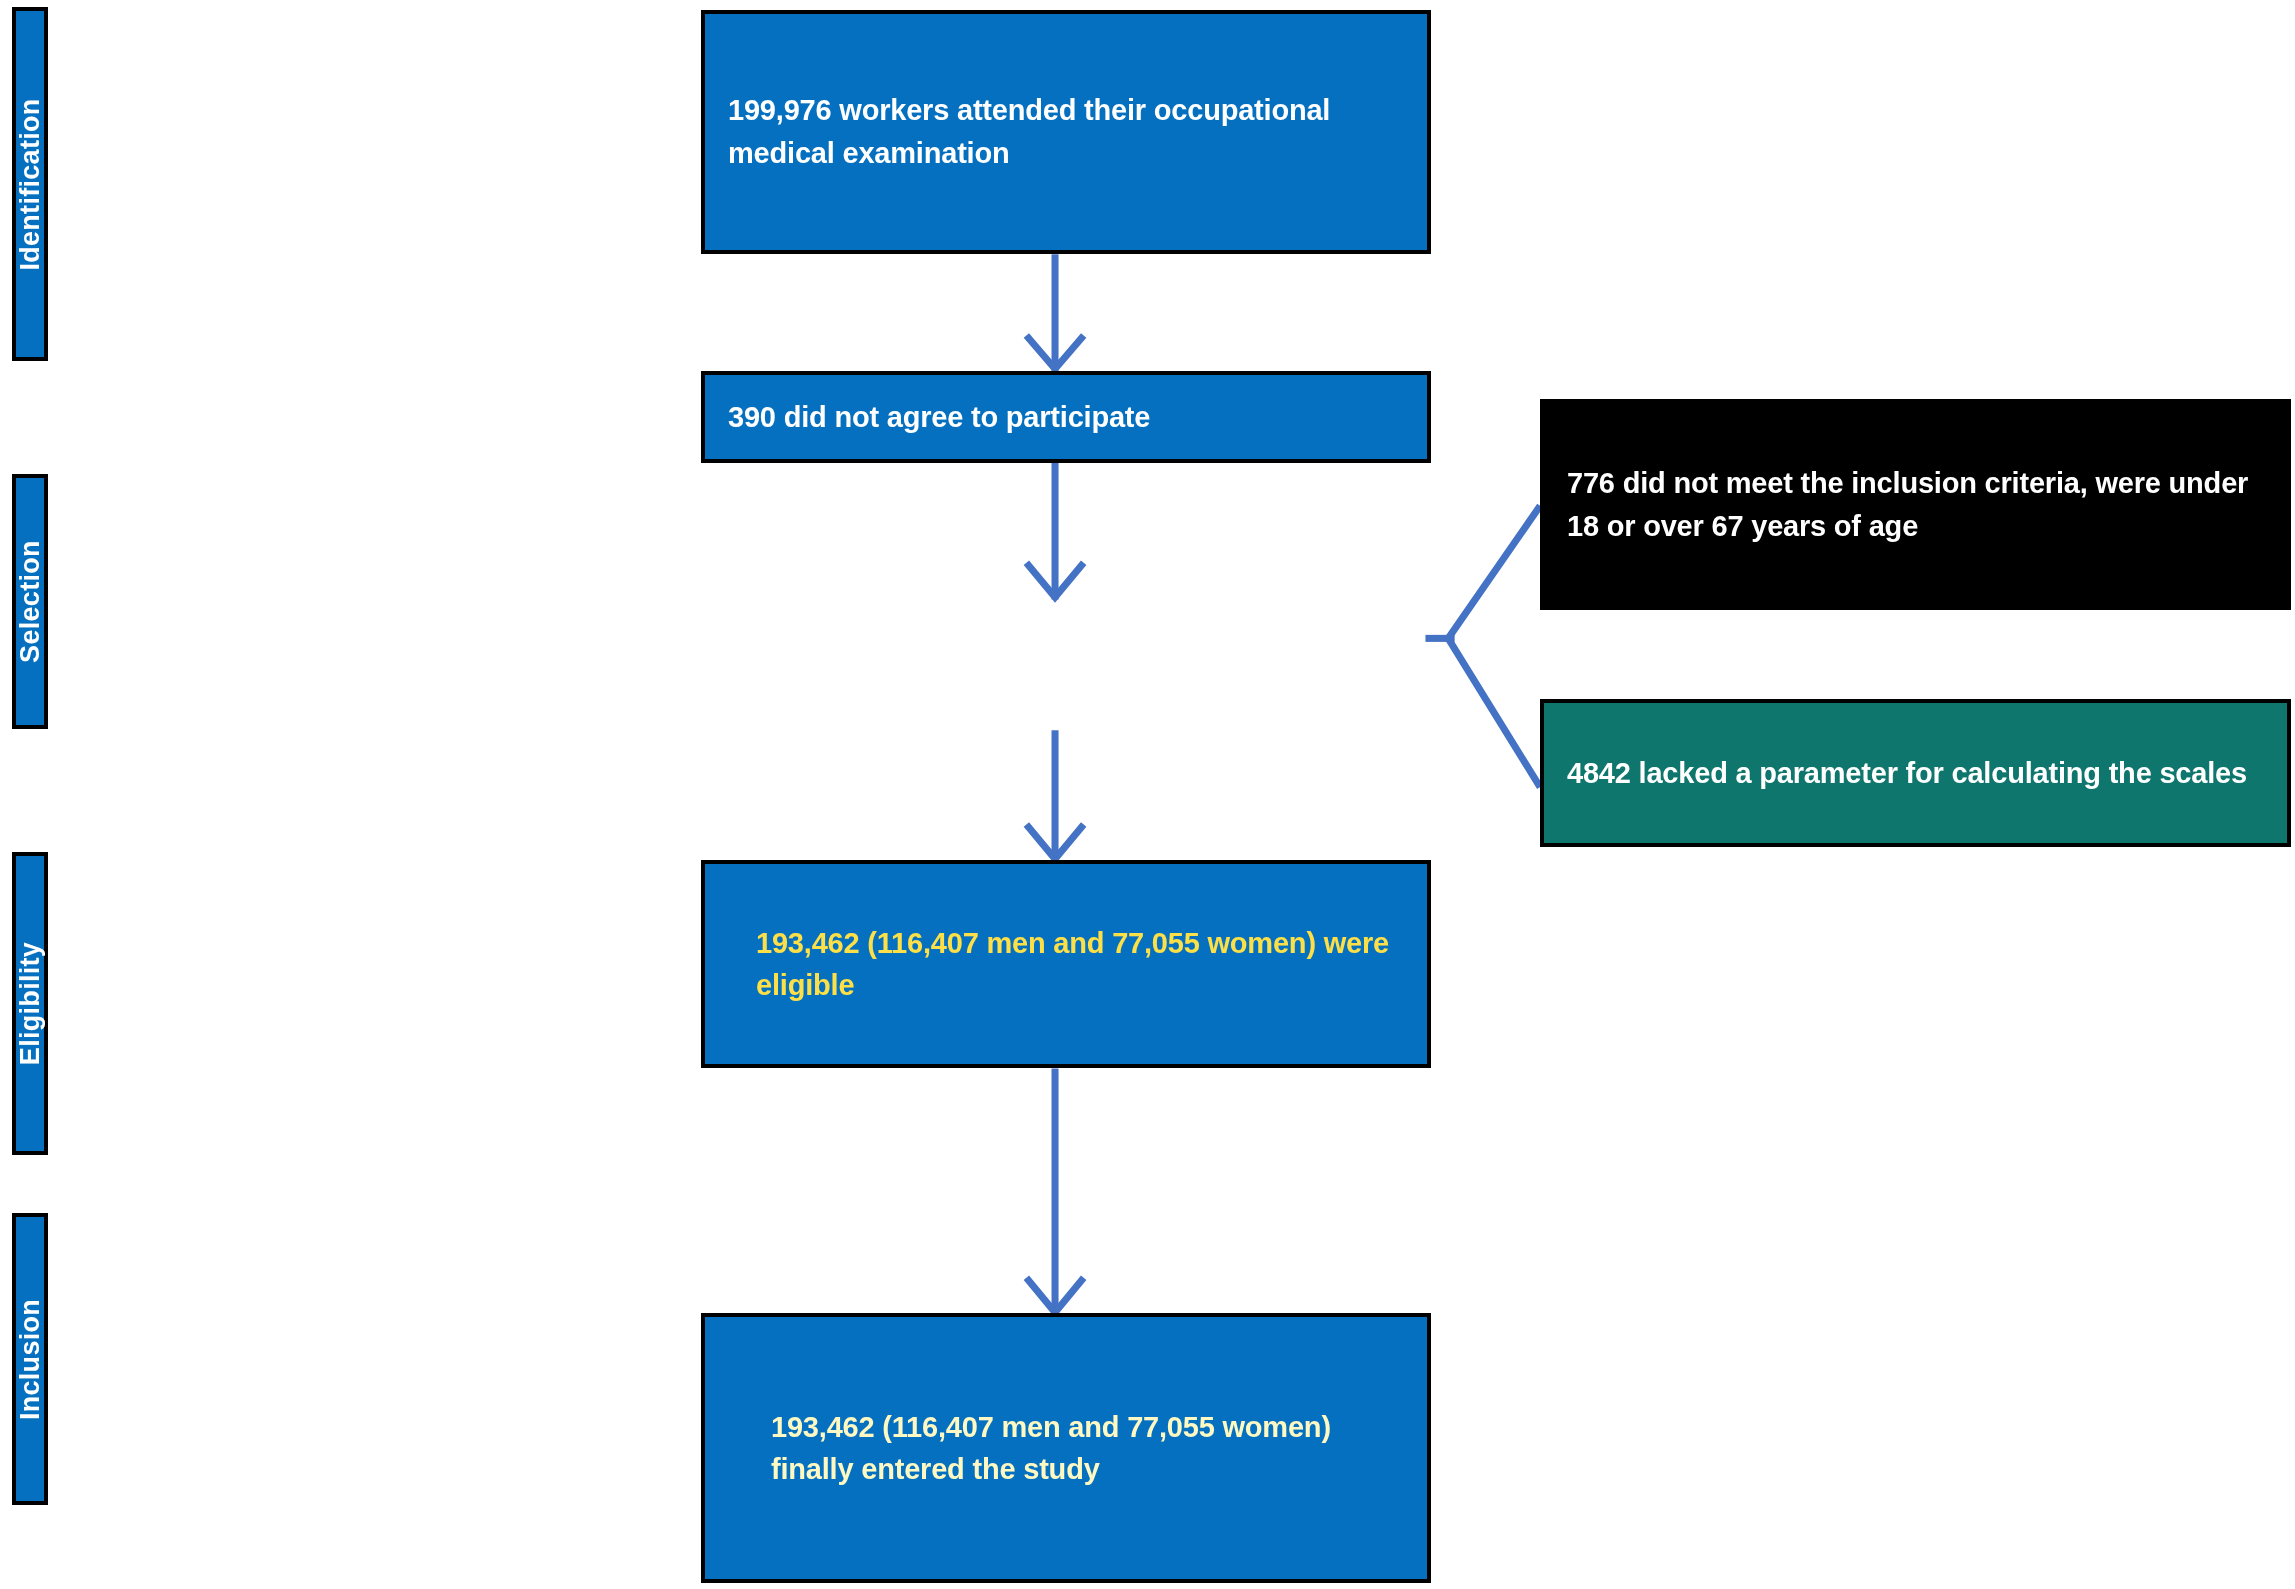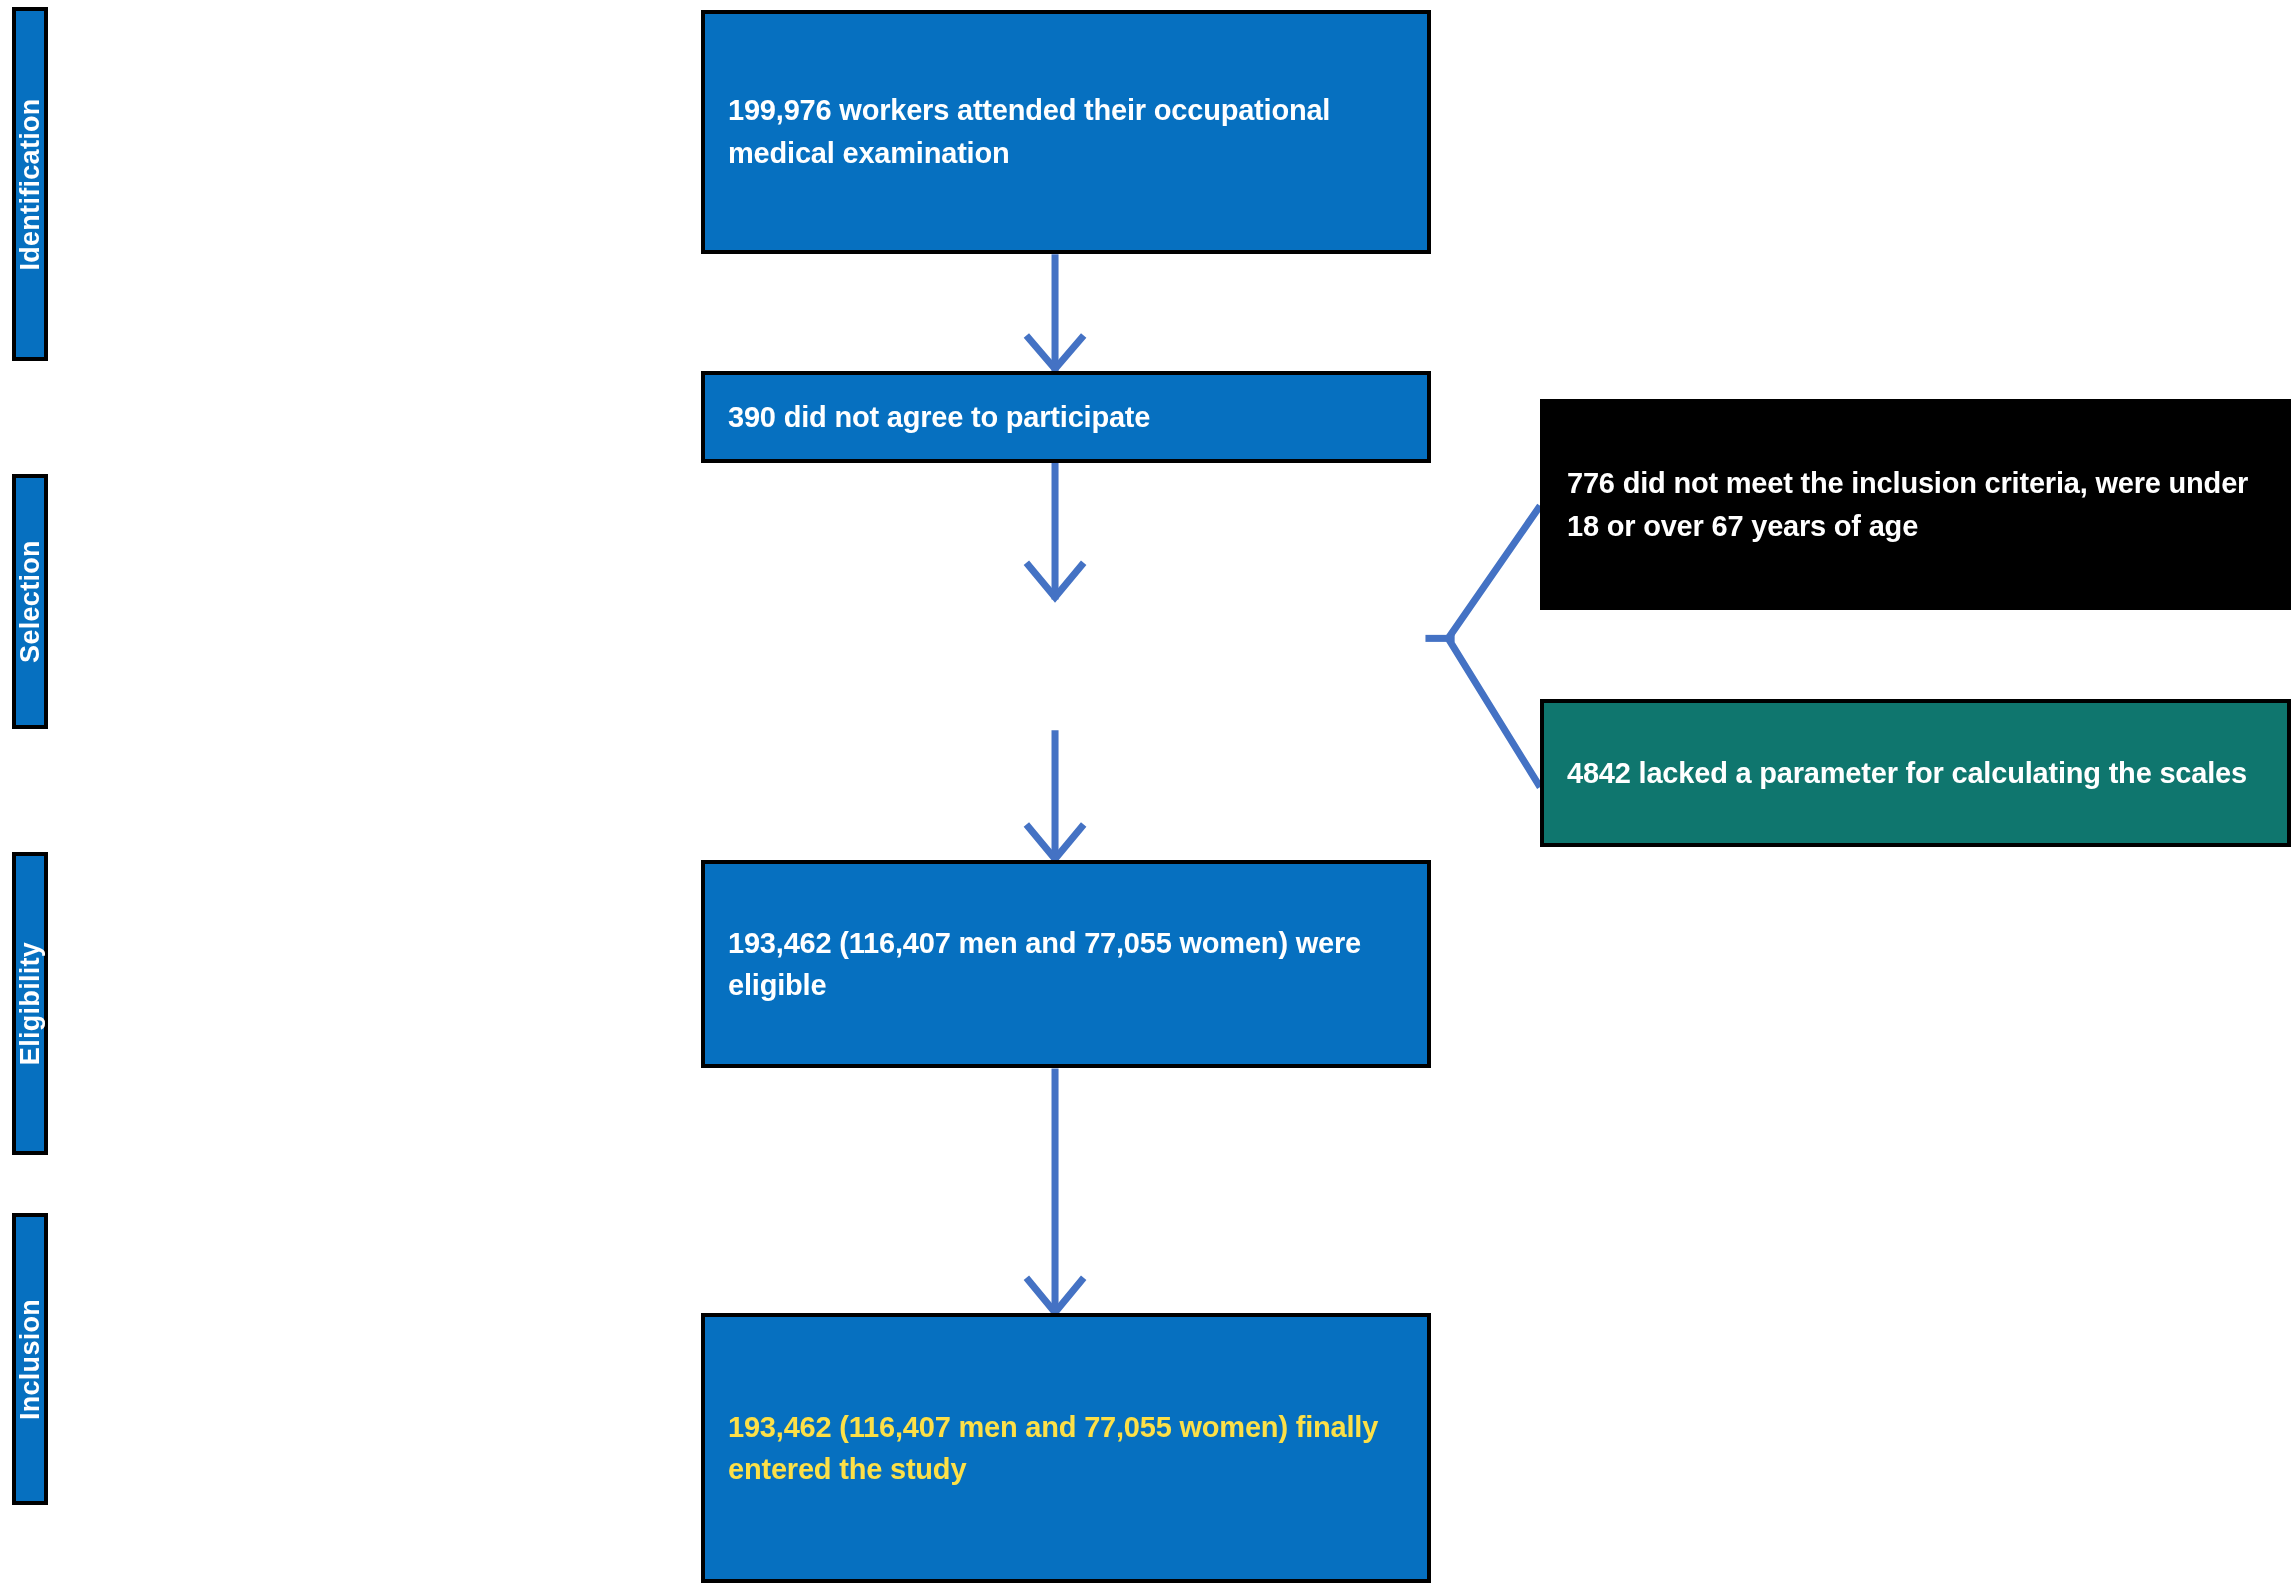--- a/index.html
+++ b/index.html
@@ -127,25 +127,25 @@
   <div class="node flow-box" style="left: 701px; top: 9.7px; width: 730px; height: 244px; background: rgb(6, 112, 192); border-color: rgb(0, 0, 0);">
     <span class="txt" style="color: rgb(255, 255, 255);">199,976 workers attended their occupational medical examination</span>
   </div>
 
   <div class="node flow-box" style="left: 701px; top: 371px; width: 730px; height: 92px; background: rgb(6, 112, 192); border-color: rgb(0, 0, 0);">
     <span class="txt" style="color: rgb(255, 255, 255);">390 did not agree to participate</span>
   </div>
 
 
   <div class="node flow-box" style="left: 701px; top: 860px; width: 730px; height: 208px; background: rgb(6, 112, 192); border-color: rgb(0, 0, 0);">
-    <span class="txt" style="color: #ffffff;">193,462 (116,407 men and 77,055 women) were eligible</span>
+    <span class="txt" style="color: #fde047; margin-left: 28px;">193,462 (116,407 men and 77,055 women) were eligible</span>
   </div>
 
   <div class="node flow-box" style="left: 701px; top: 1313px; width: 730px; height: 270px; background: rgb(6, 112, 192); border-color: rgb(0, 0, 0);">
-    <span class="txt" style="color: #fde047;">193,462 (116,407 men and 77,055 women) finally entered the study</span>
+    <span class="txt" style="color: #fef9c3; margin-left: 43px;">193,462 (116,407 men and 77,055 women) finally entered the study</span>
   </div>
 
   <div class="node flow-box" style="left: 1540px; top: 399px; width: 751px; height: 211px; background: #000000; border-color: rgb(0, 0, 0);">
     <span class="txt" style="color: rgb(255, 255, 255);">776 did not meet the inclusion criteria, were under 18 or over 67 years of age</span>
   </div>
 
   <div class="node flow-box" style="left: 1540px; top: 699px; width: 751px; height: 148px; background: #0f766e; border-color: rgb(0, 0, 0);">
     <span class="txt" style="color: rgb(255, 255, 255);">4842 lacked a parameter for calculating the scales</span>
   </div>
 

